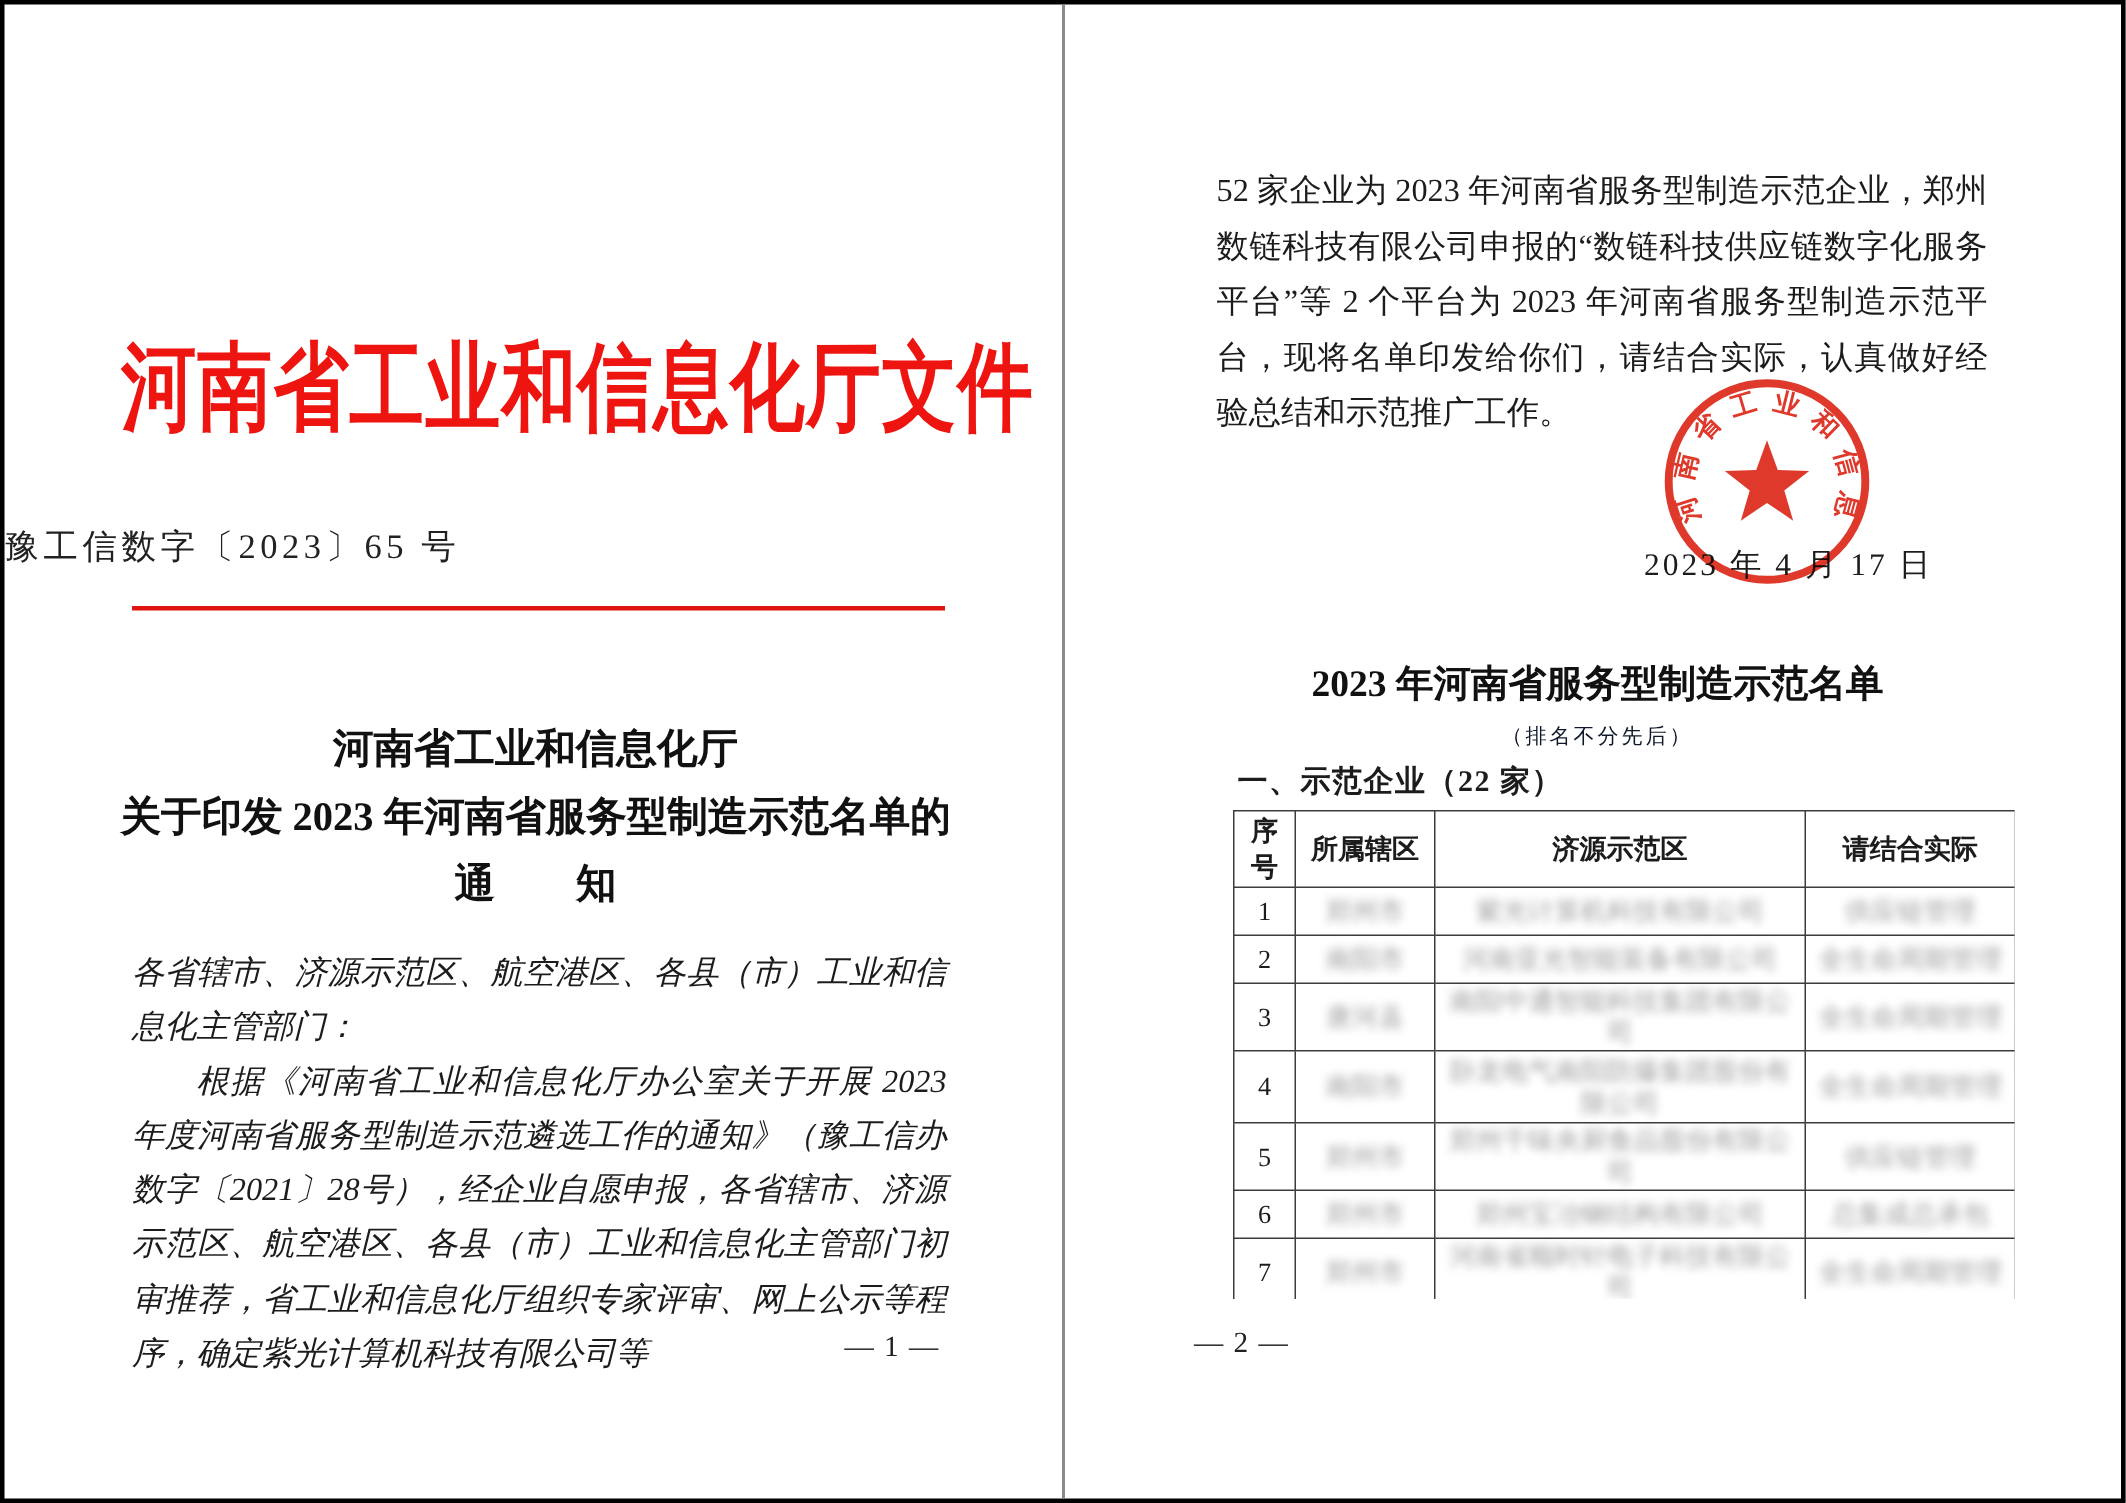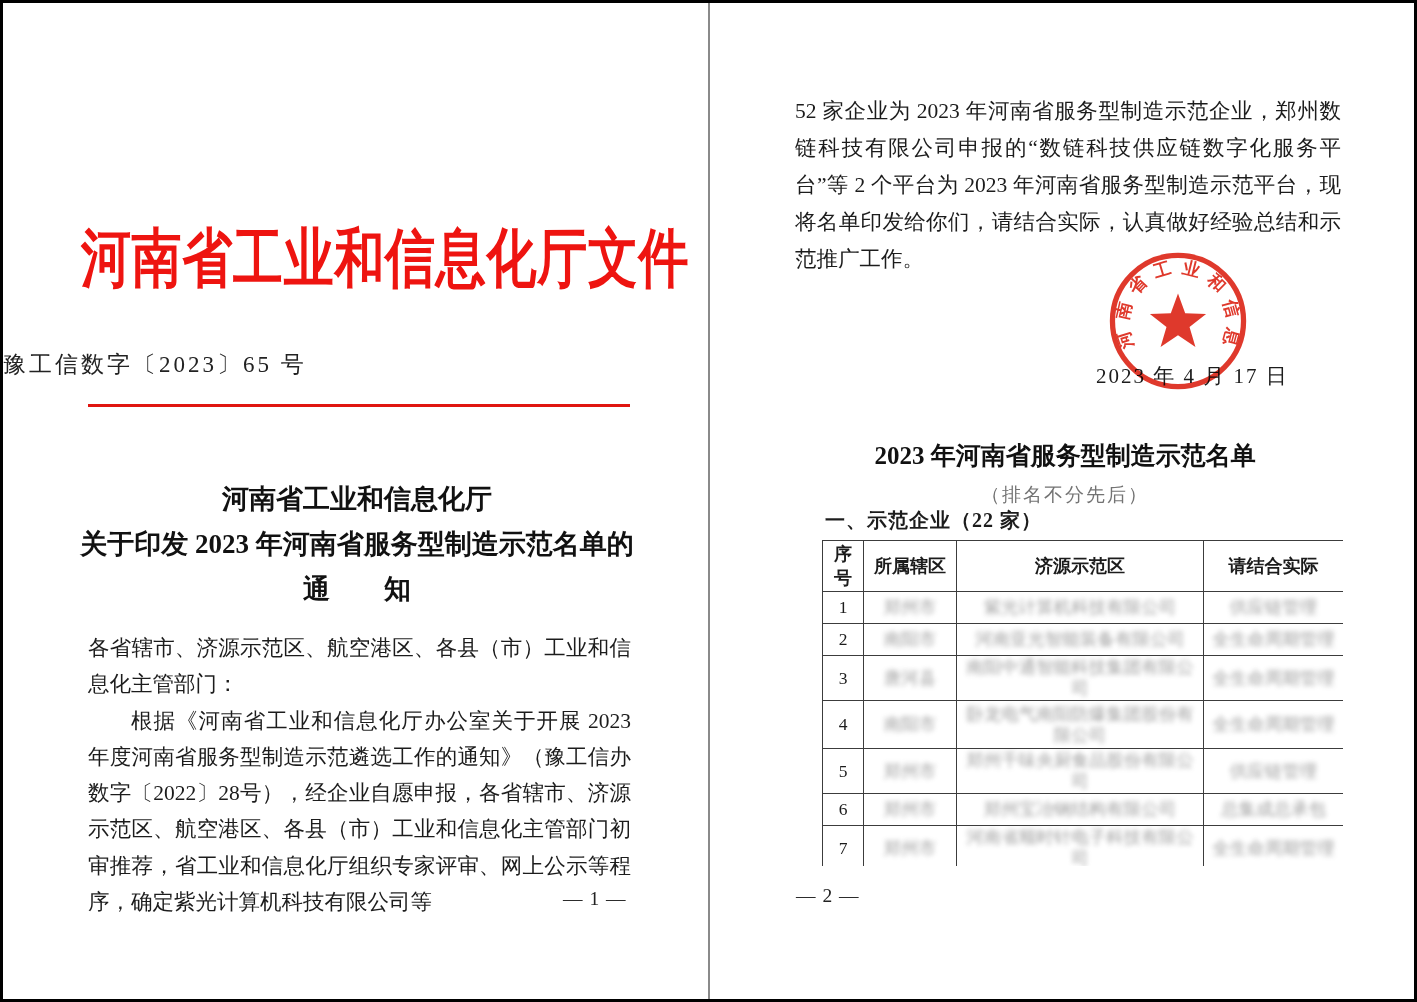--- a/index.html
+++ b/index.html
@@ -39,21 +39,21 @@
   #main-title{
     left:0;top:474px;width:708px;
     text-align:center;font-size:27px;font-weight:bold;
     line-height:45px;color:#111;
   }
   #left-body{
     left:85px;top:627px;width:543px;
     font-size:21.5px;line-height:36.3px;
     text-align:justify;text-justify:inter-character;
   }
-  #left-body p{margin:0;}
+  #left-body p{margin:0;font-style:italic;}
   #left-body p.indent{text-indent:2em;}
   .page-num{font-size:19.5px;color:#222;letter-spacing:1px;}
   #page1-num{left:560px;top:885px;}
   #page2-num{left:793px;top:882px;}
 
   
   #right-body{
     left:792px;top:90px;width:546px;
     font-size:21.5px;line-height:37px;
     text-align:justify;text-justify:inter-character;
@@ -64,21 +64,21 @@
   #seal{
     left:1101px;top:244px;width:148px;height:148px;z-index:2;
     mix-blend-mode:multiply;opacity:.93;
   }
   #list-title{
     left:710px;top:436px;width:704px;
     text-align:center;font-size:25px;font-weight:bold;color:#111;
   }
   #list-subtitle{
     left:710px;top:479px;width:704px;
-    text-align:center;font-size:19px;color:#737373;letter-spacing:2px;
+    text-align:center;font-size:14px;color:#0f172a;letter-spacing:2px;
   }
   #section-title{
     left:822px;top:504px;font-size:20px;font-weight:bold;letter-spacing:1px;
   }
   #table-clip{
     left:819px;top:537px;width:521px;height:326px;overflow:hidden;
   }
   table#ent-table{
     border-collapse:collapse;table-layout:fixed;width:521px;
     font-size:17.5px;color:#1c1c1c;
@@ -110,27 +110,27 @@
   <div class="abs" id="red-rule"></div>
 
   <div class="abs" id="main-title">
     <div>河南省工业和信息化厅</div>
     <div>关于印发 2023 年河南省服务型制造示范名单的</div>
     <div>通　　知</div>
   </div>
 
   <div class="abs" id="left-body">
     <p>各省辖市、济源示范区、航空港区、各县（市）工业和信息化主管部门：</p>
-    <p class="indent">根据《河南省工业和信息化厅办公室关于开展 2023 年度河南省服务型制造示范遴选工作的通知》（豫工信办数字〔2022〕28号），经企业自愿申报，各省辖市、济源示范区、航空港区、各县（市）工业和信息化主管部门初审推荐，省工业和信息化厅组织专家评审、网上公示等程序，确定紫光计算机科技有限公司等</p>
+    <p class="indent">根据《河南省工业和信息化厅办公室关于开展 2023 年度河南省服务型制造示范遴选工作的通知》（豫工信办数字〔2021〕28号），经企业自愿申报，各省辖市、济源示范区、航空港区、各县（市）工业和信息化主管部门初审推荐，省工业和信息化厅组织专家评审、网上公示等程序，确定紫光计算机科技有限公司等</p>
   </div>
 
   <div class="abs page-num" id="page1-num">— 1 —</div>
 
   <div class="abs" id="right-body">
-    <p style="margin:0">52 家企业为 2023 年河南省服务型制造示范企业，郑州数链科技有限公司申报的“数链科技供应链数字化服务平台”等 2 个平台为 2023 年河南省服务型制造示范平台，现将名单印发给你们，请结合实际，认真做好经验总结和示范推广工作。</p>
+    <p style="margin:16px">52 家企业为 2023 年河南省服务型制造示范企业，郑州数链科技有限公司申报的“数链科技供应链数字化服务平台”等 2 个平台为 2023 年河南省服务型制造示范平台，现将名单印发给你们，请结合实际，认真做好经验总结和示范推广工作。</p>
   </div>
 
   <div class="abs" id="sign-date">2023 年 4 月 17 日</div>
 
   <div class="abs" id="seal">
     <svg width="148" height="148" viewBox="0 0 140 140">
       <circle cx="70" cy="70" r="62" fill="none" stroke="#dd2a1c" stroke-width="5"></circle>
       <polygon fill="#dd2a1c" points="70,44 76.8,62.7 96.6,63.3 80.9,75.6 86.5,94.7 70,83.5 53.5,94.7 59.1,75.6 43.4,63.3 63.2,62.7"></polygon>
       <path id="seal-text-arc" d="M 29.3 95.5 A 47 47 0 1 1 110.7 95.5" fill="none"></path>
       <text font-size="16.5" fill="#dd2a1c" font-weight="bold" font-family="'Liberation Serif','DejaVu Serif',serif">

